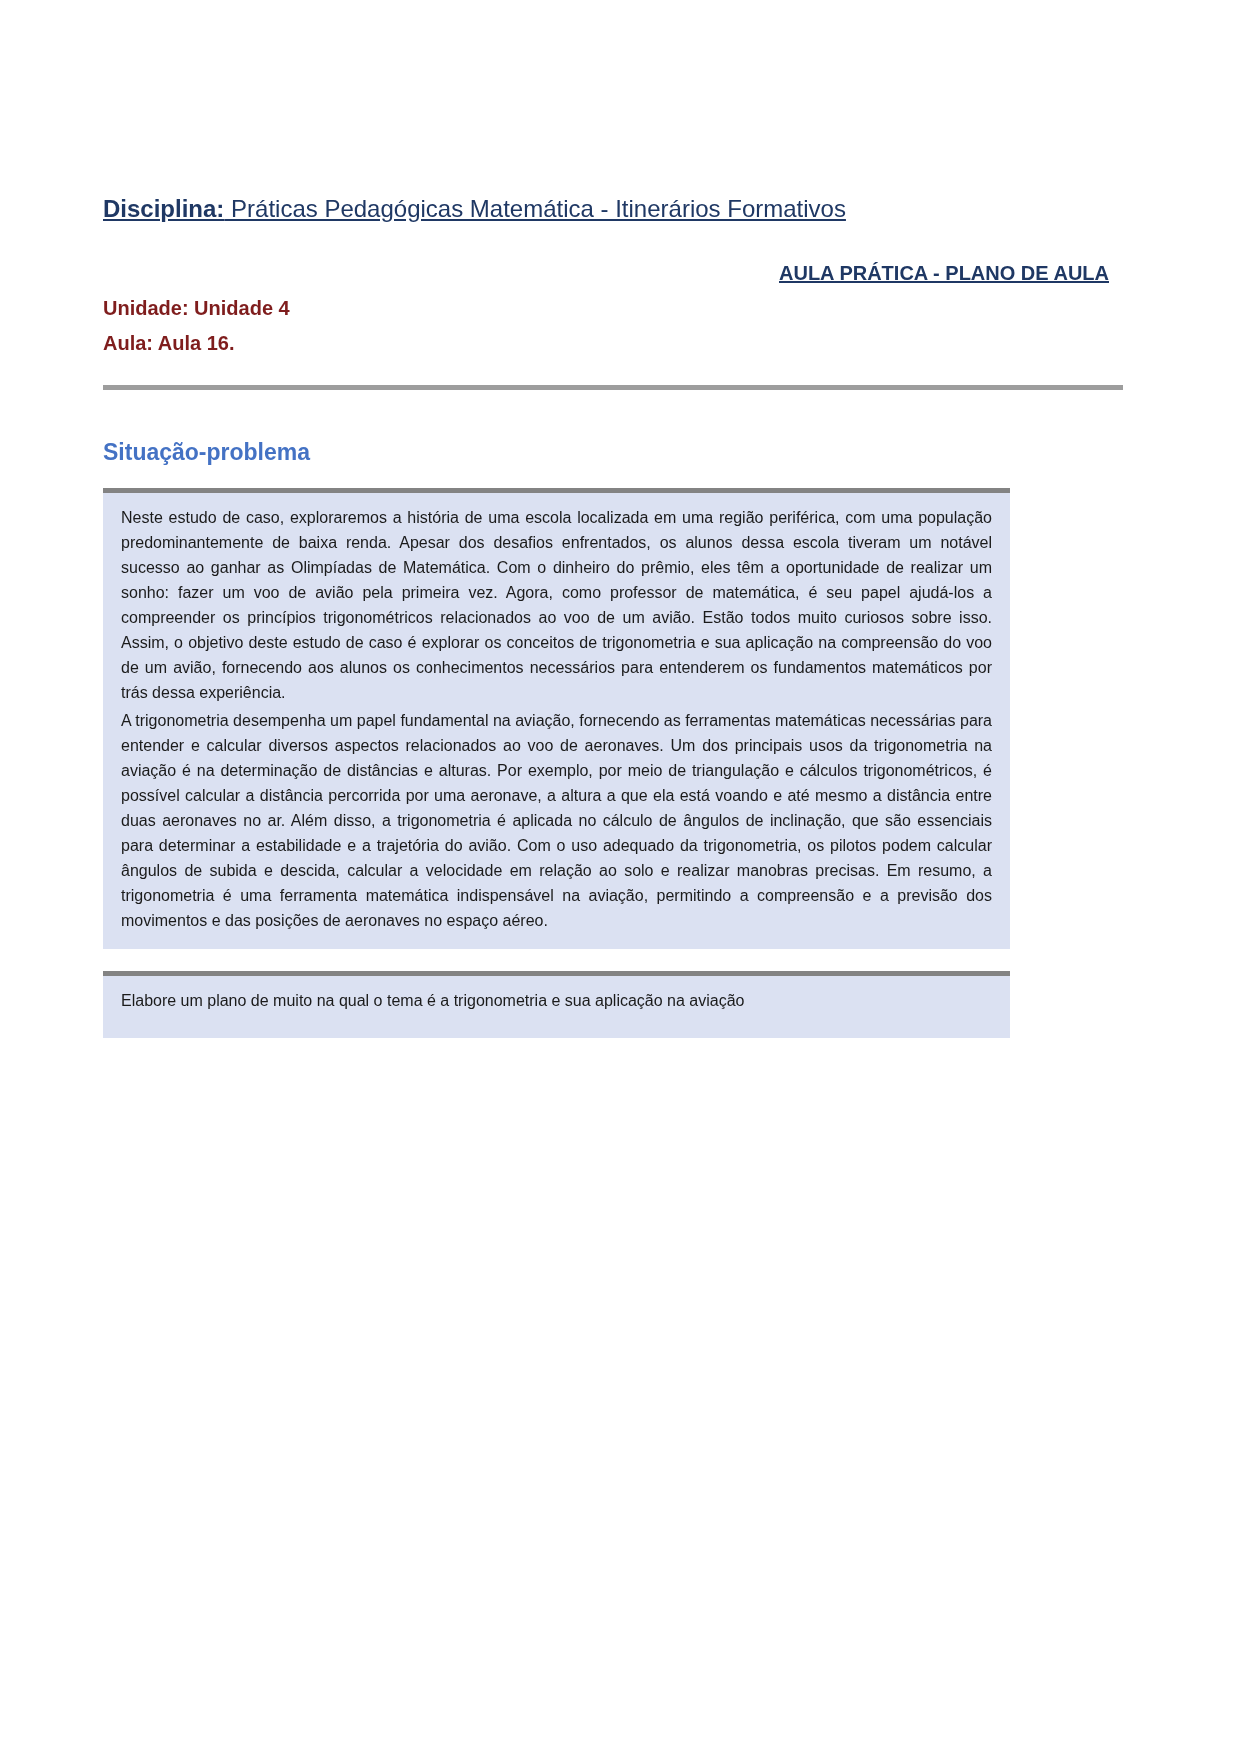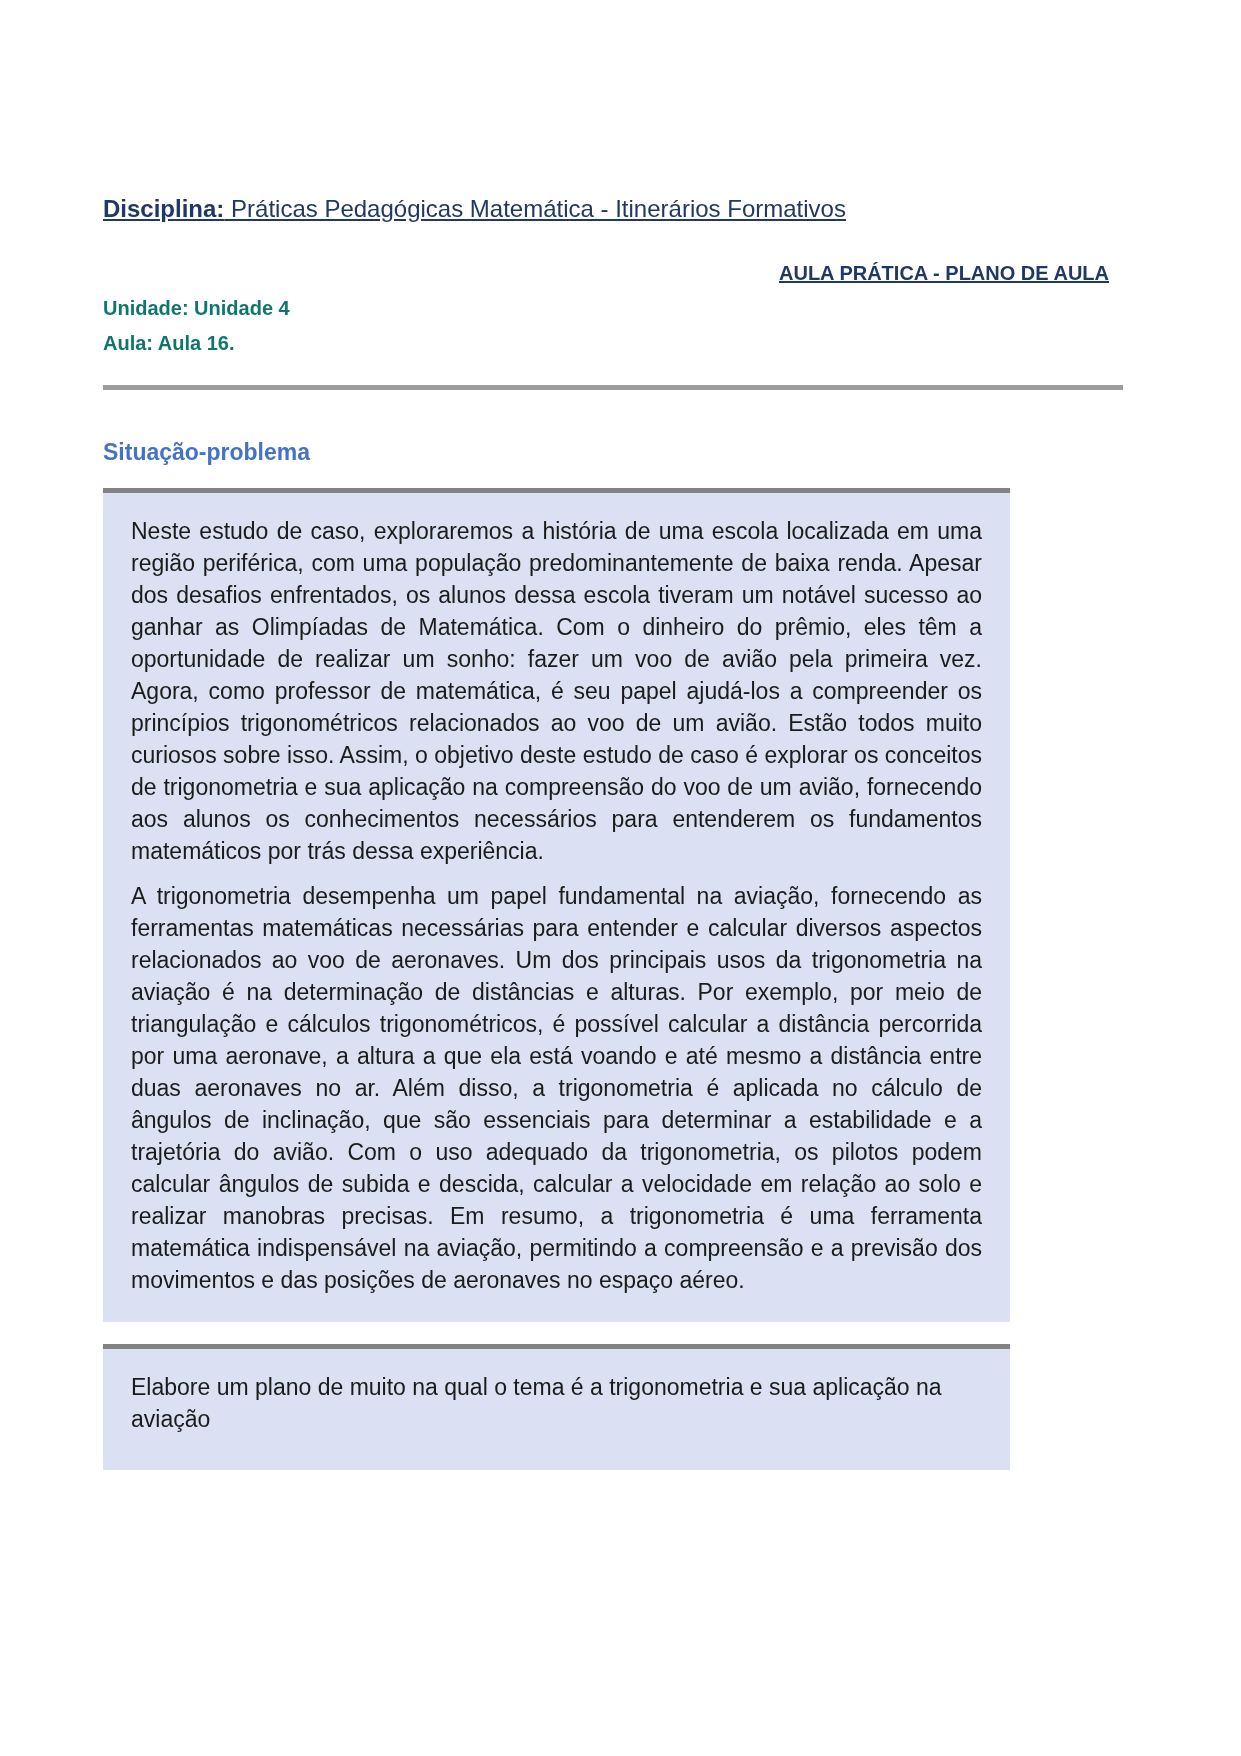--- a/index.html
+++ b/index.html
@@ -34,21 +34,21 @@
     line-height: 35px;
     font-weight: bold;
     color: #1f3864;
     text-decoration: underline;
     text-align: right;
   }
   .meta-line {
     font-size: 20px;
     line-height: 35px;
     font-weight: bold;
-    color: #0f766e;
+    color: #7f1d1d;
   }
   .rule-wide {
     margin-top: 24px;
     width: 1020px;
     height: 5px;
     background: #9d9d9d;
     border: none;
   }
   .section-heading {
     margin-top: 48px;
@@ -59,23 +59,23 @@
   }
   .content-box {
     margin-top: 22px;
     width: 907px;
     box-sizing: border-box;
     background: #dbe1f2;
     border-top: 5px solid #838383;
     padding: 9px 15px 13px 15px;
   }
   .content-box p {
-    margin: 13px;
-    font-size: 23px;
-    line-height: 32px;
+    margin: 3px;
+    font-size: 16px;
+    line-height: 25px;
     text-align: justify;
     color: #1b1b1b;
   }
   .content-box.single p {
     text-align: left;
   }
   .content-box.single {
     padding-bottom: 22px;
   }
   .section-heading.second {

